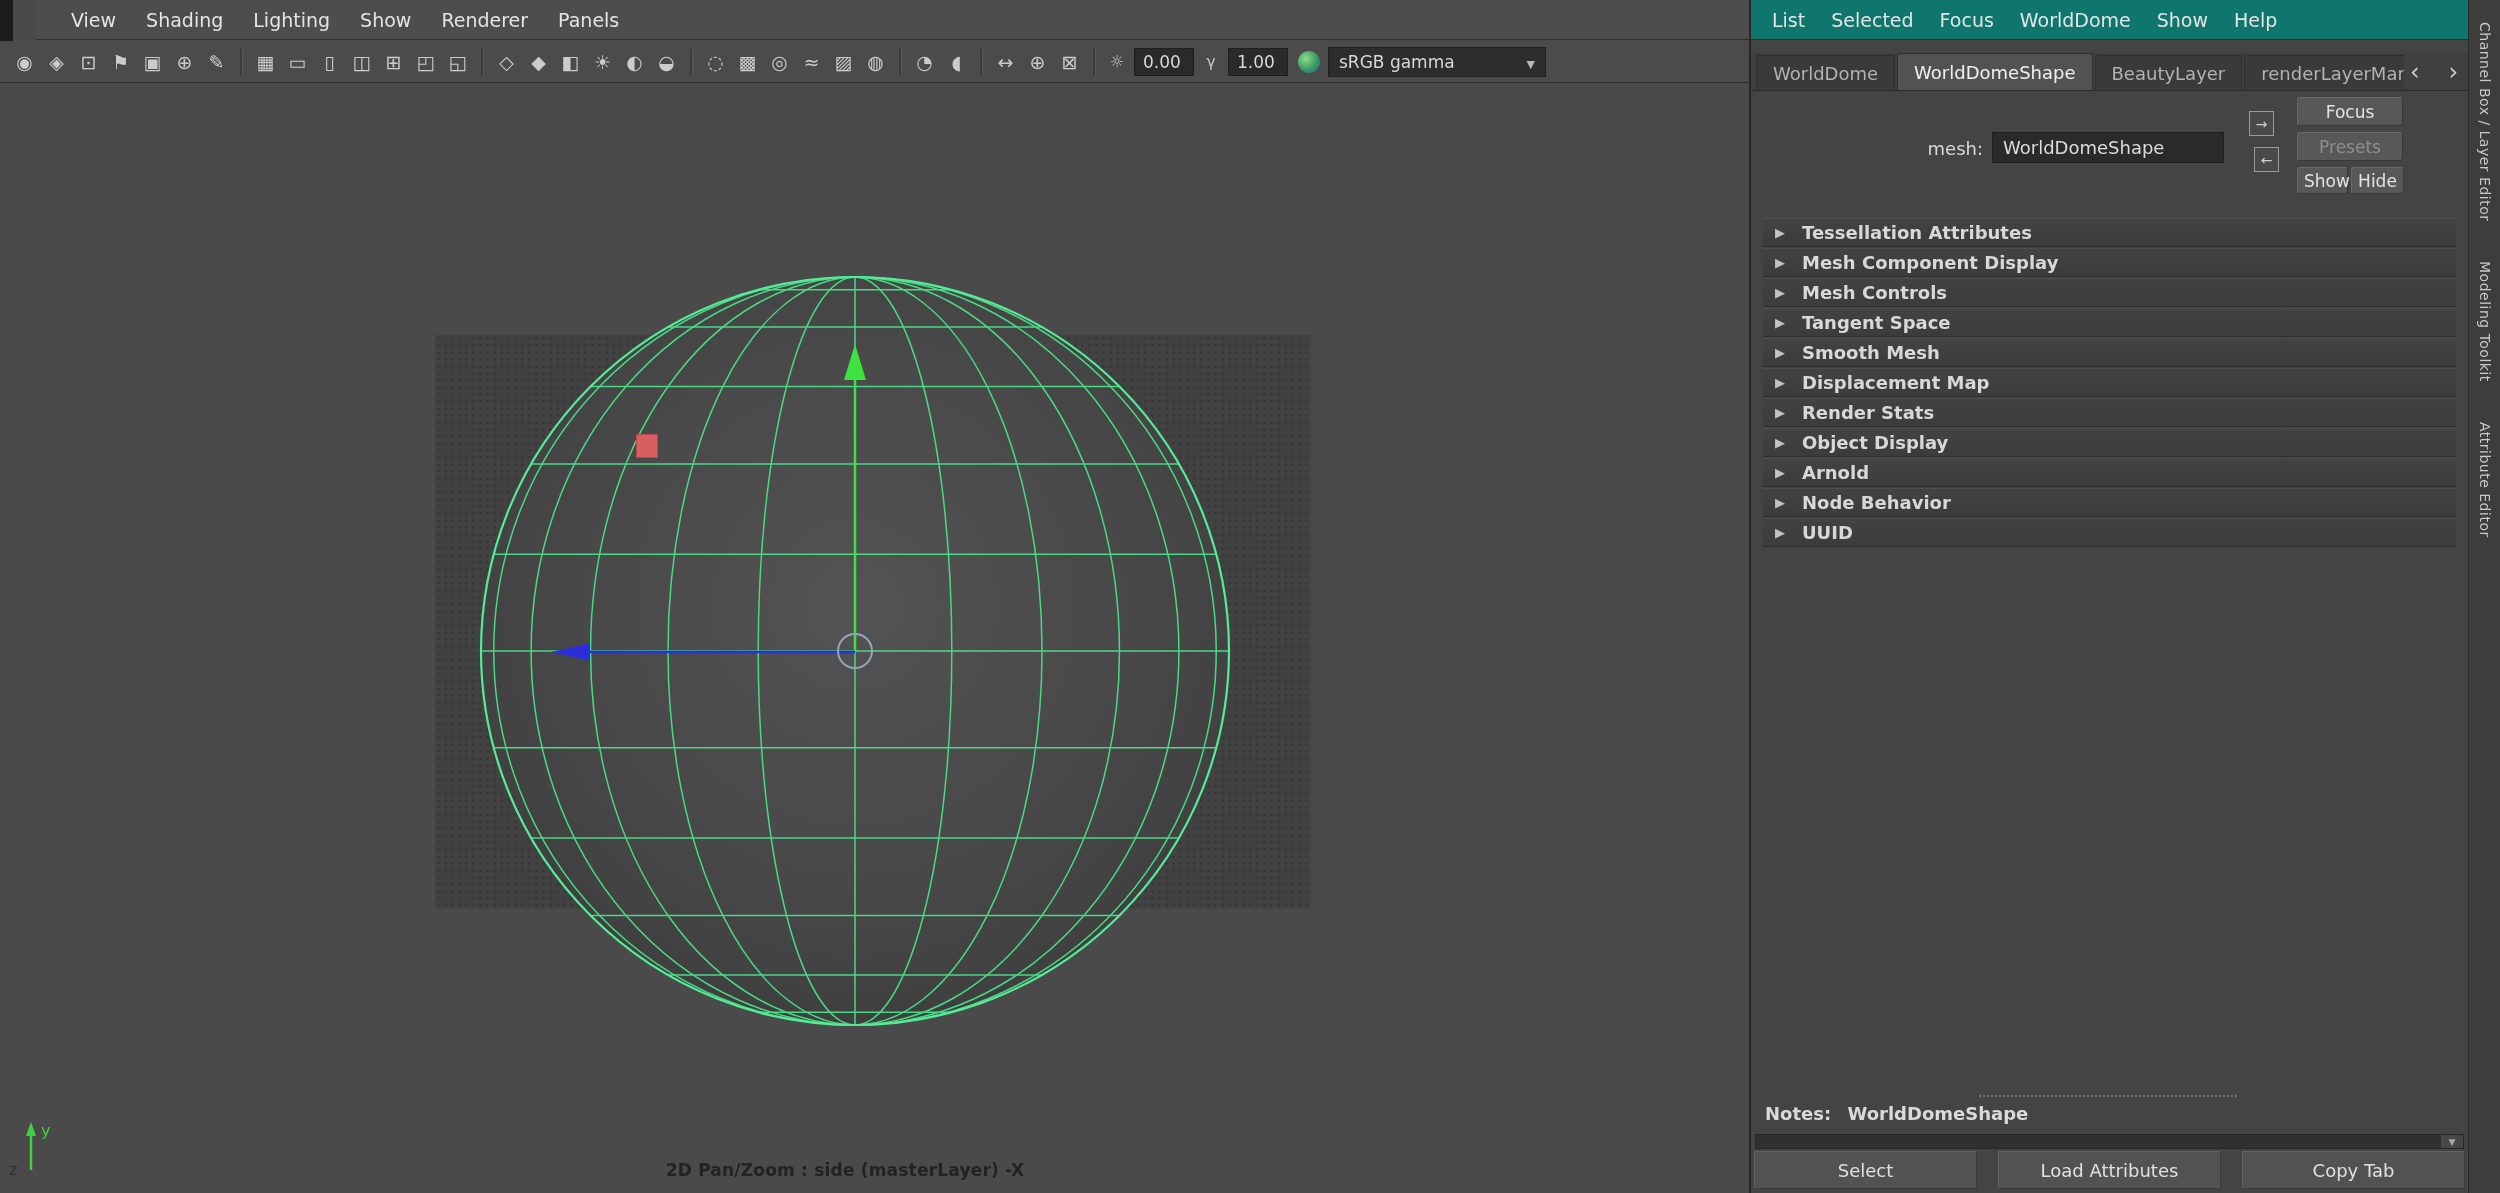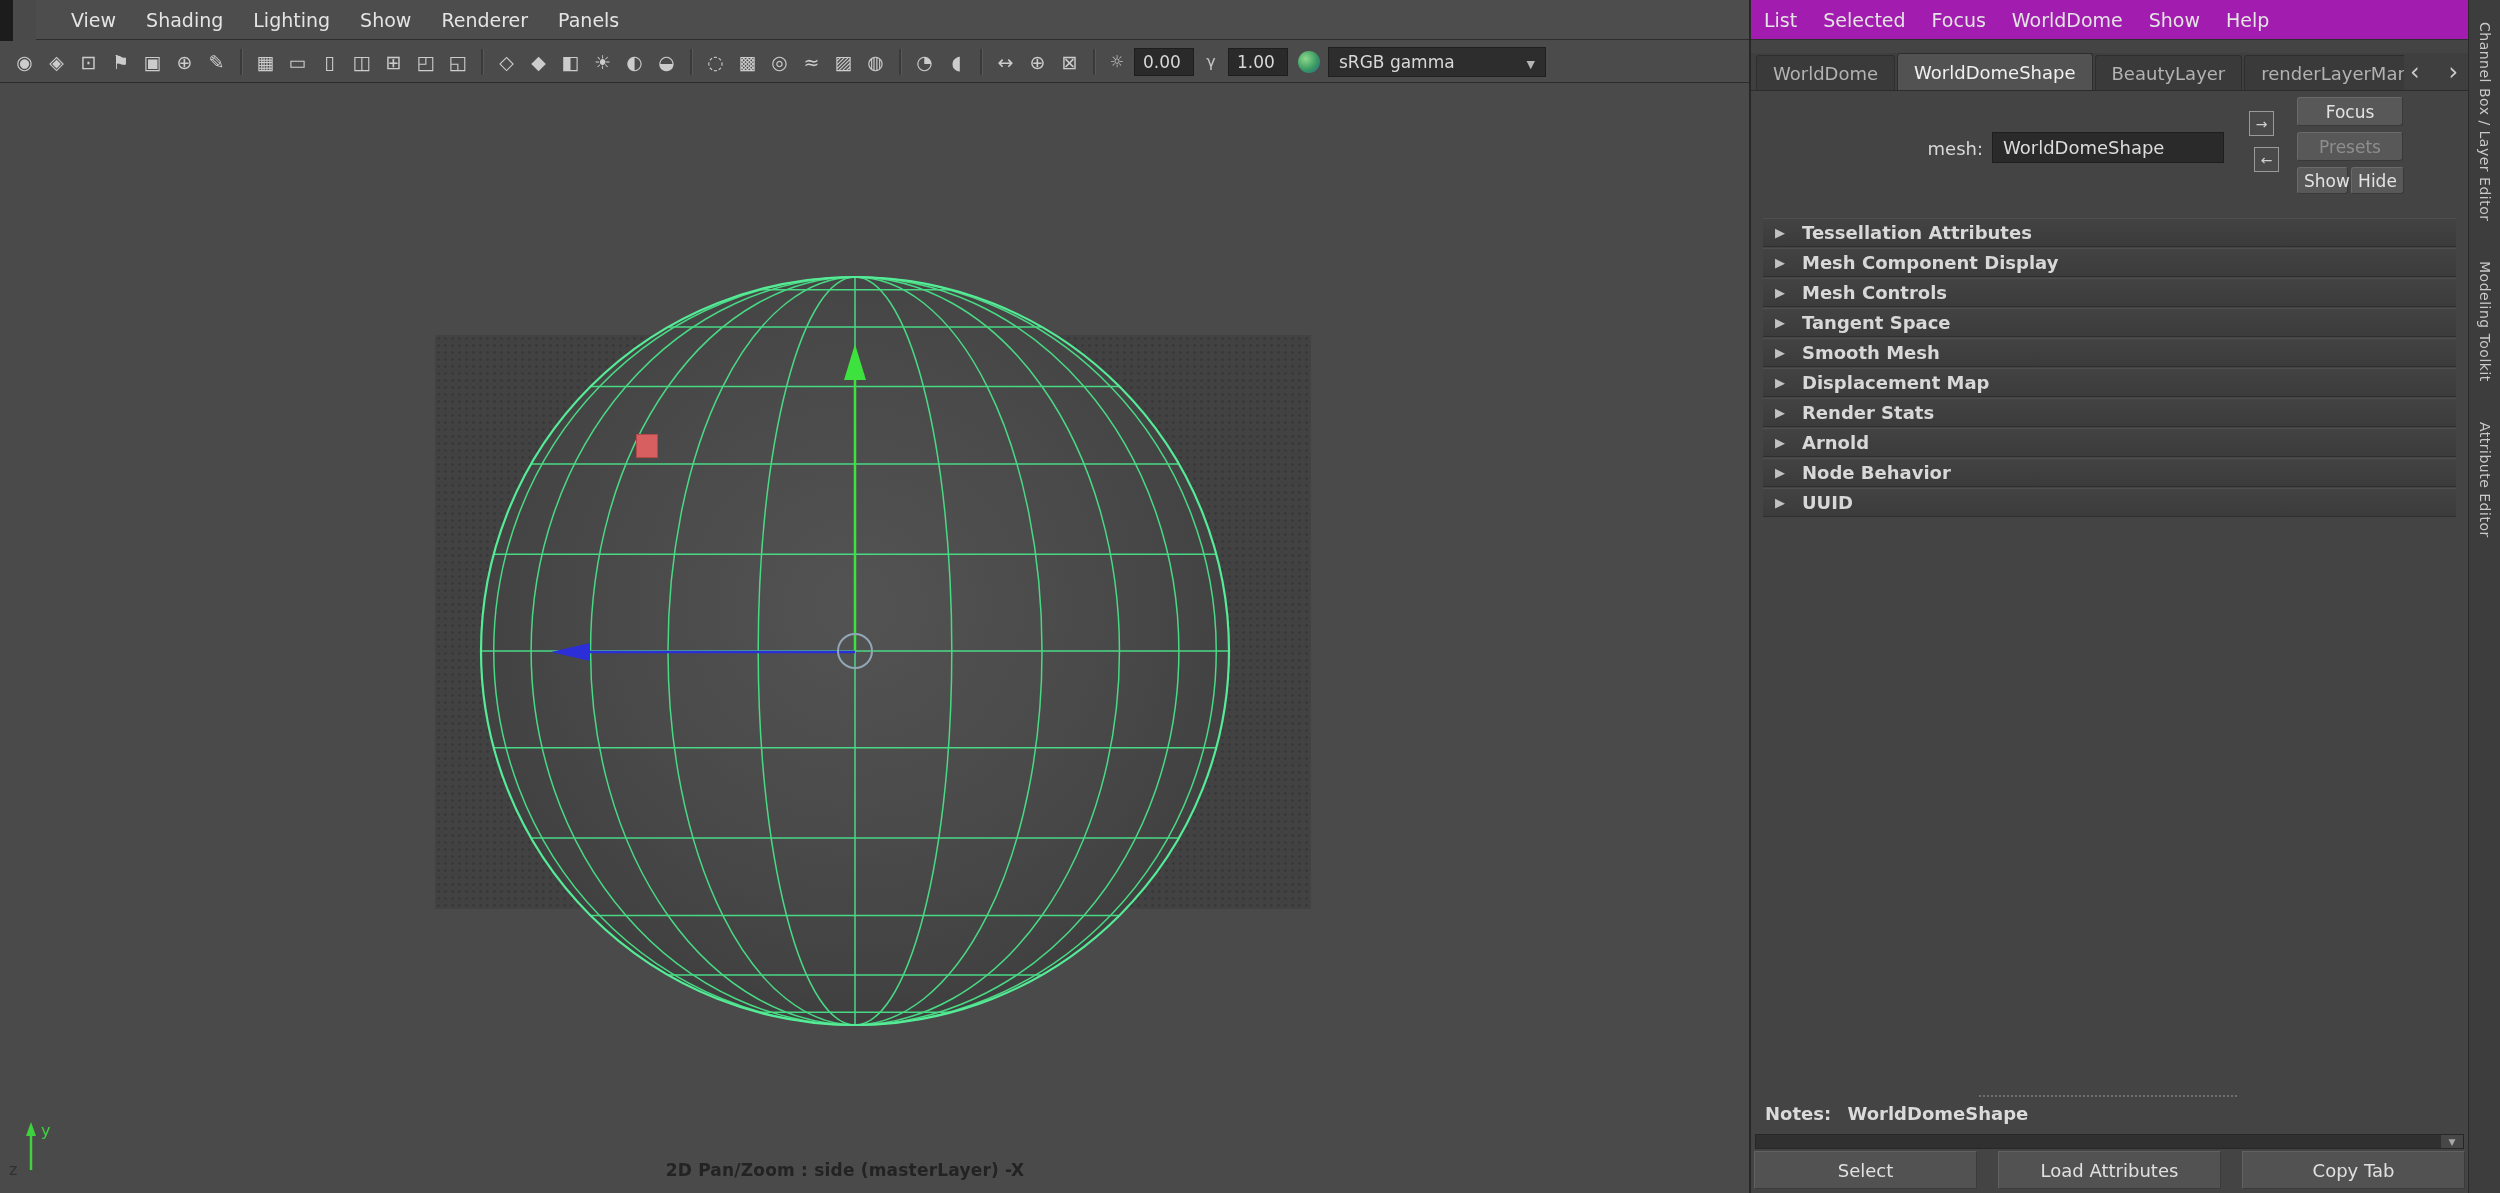--- a/index.html
+++ b/index.html
@@ -53,22 +53,22 @@
   #canvas-svg { position:absolute; left:0; top:0; }
   .red-handle { position:absolute; left:636px; top:350px; width:22px; height:24px; background:#d75f5f; border:1px solid #b54848; }
   .hud-text {
     position:absolute; left:545px; top:1076px; width:600px; text-align:center;
     font-size:17px; font-weight:bold; color:#232323; letter-spacing:.2px;
   }
 
   
   .attr-panel { position:absolute; left:1749px; top:0; width:719px; height:1193px; background:#444444; border-left:2px solid #272727; }
   .ae-menubar {
-    position:absolute; top:0; left:0; right:0; height:40px; background:#a21caf;
-    border-bottom:1px solid #2d2d2d; display:flex; align-items:center; 
+    position:absolute; top:0; left:0; right:0; height:40px; background:#0f766e;
+    border-bottom:1px solid #2d2d2d; display:flex; align-items:center; padding-left:8px;
   }
   .ae-menubar .menu-item { padding:0 13px; }
   .ae-tabbar {
     position:absolute; top:53px; left:0; right:0; height:38px; background:#3f3f3f;
     border-bottom:1px solid #2c2c2c; display:flex; align-items:flex-end;
   }
   .ae-tabs { display:flex; flex:1; overflow:hidden; height:38px; align-items:flex-end; padding-left:5px; }
   .ae-tab {
     height:35px; line-height:35px; padding:0 16px; background:#3a3a3a; color:#b2b2b2; font-size:18px;
     border:1px solid #2e2e2e; border-bottom:none; margin-right:2px; white-space:nowrap; border-radius:3px 3px 0 0;
@@ -340,20 +340,24 @@
         <div class="ae-section">
           <span class="tri"></span>
           <span class="sec-label">Displacement Map</span>
         </div>
 
         <div class="ae-section">
           <span class="tri"></span>
           <span class="sec-label">Render Stats</span>
         </div>
 
+        <div class="ae-section">
+          <span class="tri"></span>
+          <span class="sec-label">Object Display</span>
+        </div>
 
         <div class="ae-section">
           <span class="tri"></span>
           <span class="sec-label">Arnold</span>
         </div>
 
         <div class="ae-section">
           <span class="tri"></span>
           <span class="sec-label">Node Behavior</span>
         </div>

